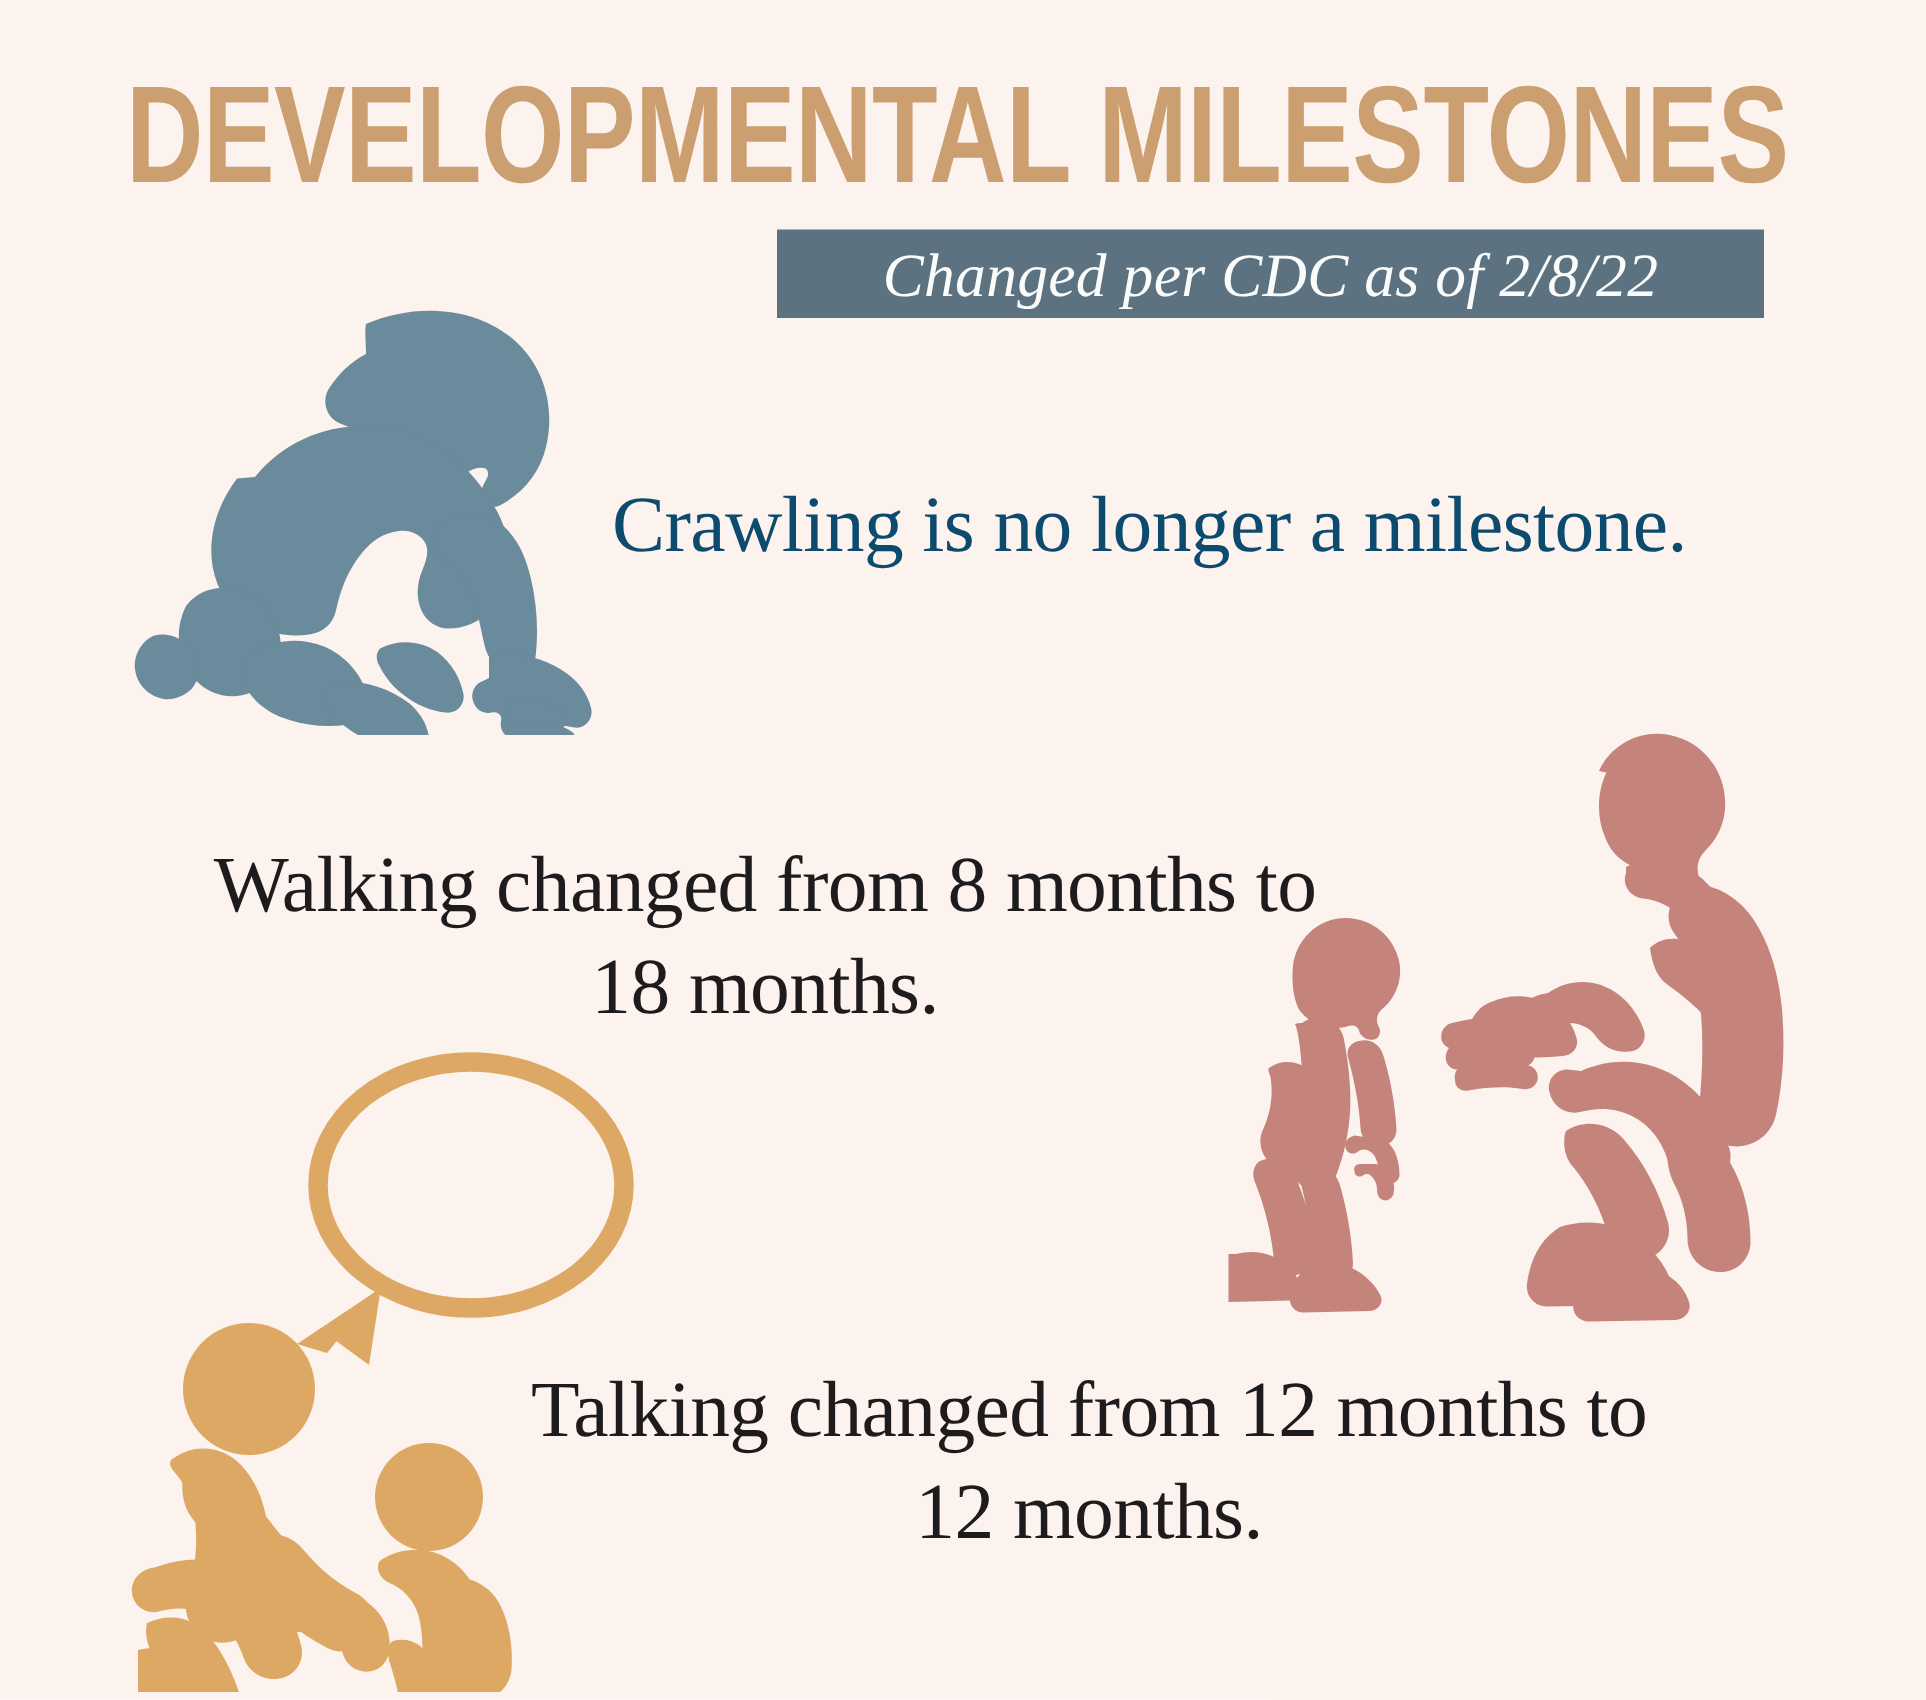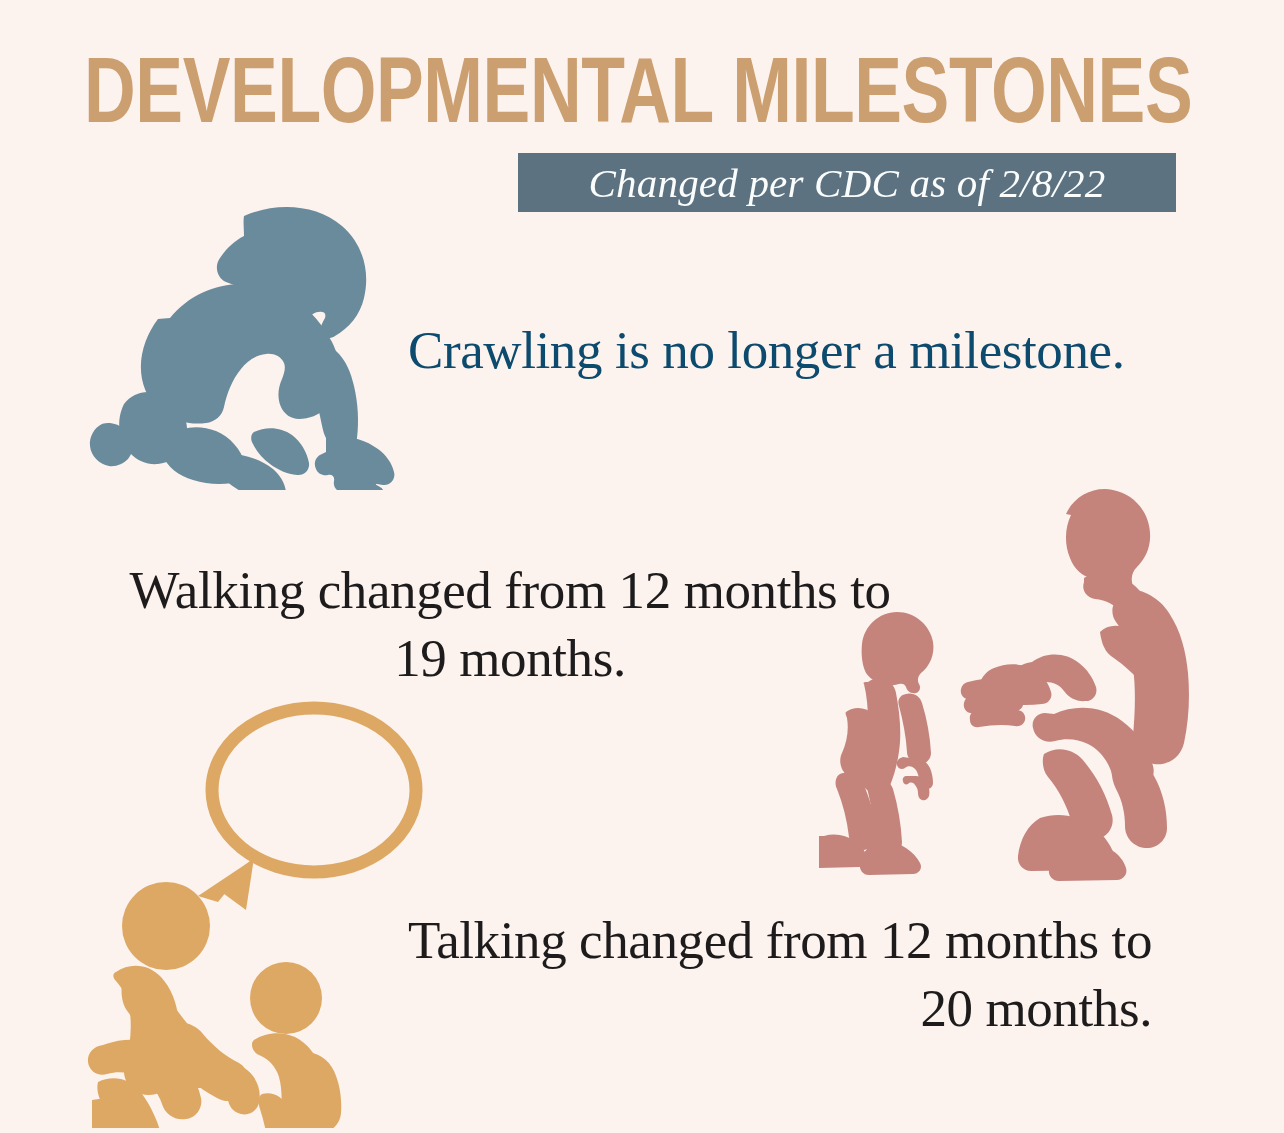--- a/index.html
+++ b/index.html
@@ -82,21 +82,21 @@
   #walking-text {
     left: 88px;
     top: 556px;
     width: 844px;
     text-align: center;
   }
   #talking-text {
     left: 300px;
     top: 906px;
     width: 852px;
-    text-align: right;
+    text-align: center;
   }
 
   
   .illus { position: absolute; }
   #crawling-illus { left: 78px;  top: 198px; width: 372px; height: 292px; }
   #walking-illus  { left: 818px; top: 486px; width: 430px; height: 400px; }
   #talking-illus  { left: 86px;  top: 688px; width: 392px; height: 440px; }
 
   .illus svg { display: block; width: 100%; height: 100%; }
 </style>
@@ -186,22 +186,22 @@
         <path d="M296 272c16-4 32 4 40 18 9 16 13 34 13 52 0 12-10 21-22 20-11-1-20-10-20-22 0-13-3-26-9-37-5-10-6-23-2-31z"></path>
 
         <path d="M222 332c18-6 37-3 52 8 10 7 18 17 22 28 3 8-3 16-11 16l-72 1c-8 0-14-7-13-15 2-17 10-31 22-38z"></path>
 
         <path d="M248 356c16-3 33 0 47 9 6 4 11 10 13 17 2 6-3 12-9 12l-58 1c-6 0-11-5-10-11 2-12 8-23 17-28z"></path>
       </g>
     </svg>
   </div>
 
   <div class="statement" id="walking-text" style="color: rgb(29, 27, 28); font-size: 53px;">
-    <div>Walking changed from 12 months to</div>
-    <div>19 months.</div>
+    <div>Walking changed from 8 months to</div>
+    <div>18 months.</div>
   </div>
 
   <div class="illus" id="talking-illus">
     <svg viewBox="0 0 392 440" xmlns="http://www.w3.org/2000/svg" aria-hidden="true">
       <g>
 
         <ellipse cx="228" cy="102" rx="102" ry="82" fill="none" stroke="#dda863" stroke-width="13"></ellipse>
 
         <path d="M168 170 L160 222 L130 200 Z" fill="#dda863"></path>
         <path d="M166 172 L132 214 L112 208 Z" fill="#dda863"></path>
@@ -232,16 +232,16 @@
 
           <path d="M176 406c10-3 21 2 24 12 6 19 9 39 9 59h-26c0-19-3-38-9-56-2-6-2-13 2-15z"></path>
           <path d="M212 412c10-3 21 2 24 12 6 18 8 37 8 56h-26c0-18-2-36-8-53-2-6-2-13 2-15z"></path>
         </g>
       </g>
     </svg>
   </div>
 
   <div class="statement" id="talking-text" style="color: rgb(29, 27, 28); font-size: 53px;">
     <div>Talking changed from 12 months to</div>
-    <div>20 months.</div>
+    <div>12 months.</div>
   </div>
 
 </div>
 
 </body></html>

